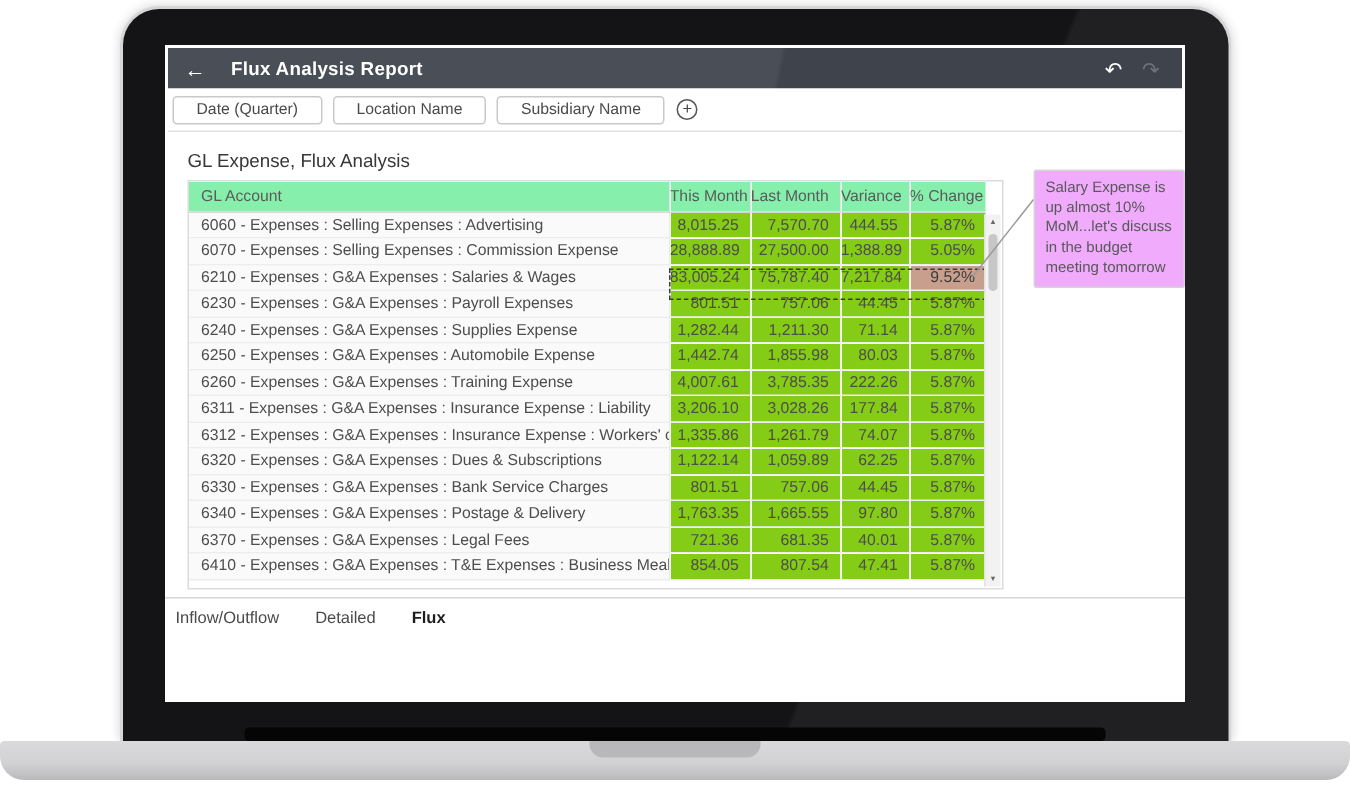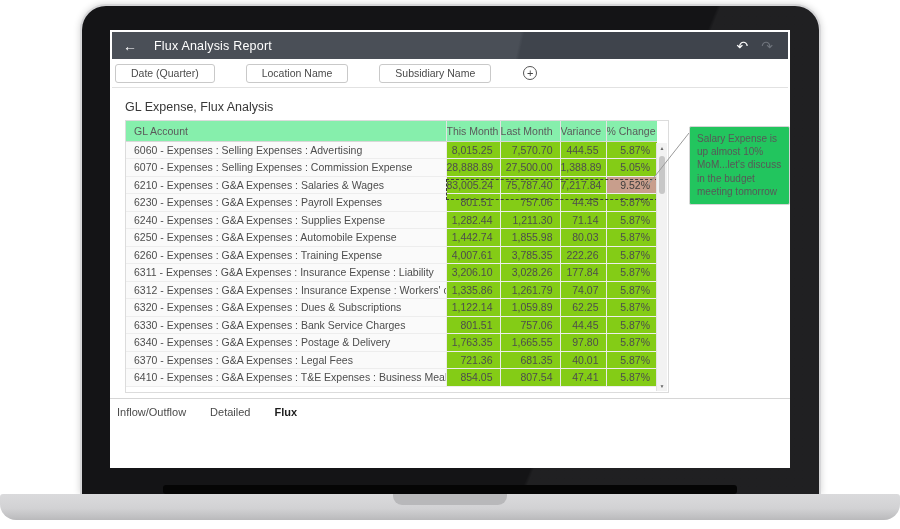--- a/index.html
+++ b/index.html
@@ -19,27 +19,27 @@
   .base-notch { position:absolute; left:393px; top:494px; width:114px; height:11px;
     background:#b8b8ba; border-radius:0 0 9px 9px; }
 
   
   .screen { position:absolute; left:110px; top:30px; width:680px; height:438px; background:#ffffff; overflow:hidden; }
 
   .app-header { position:absolute; left:2px; right:2px; top:2px; height:27px;
     background:linear-gradient(102deg,#4a4f57 0%,#4a4f57 60%,#3f444c 60.5%,#3f444c 100%);
     display:flex; align-items:center; color:#ffffff; }
   .back-btn { margin-left:11px; font-size:14px; line-height:1; cursor:default; }
-  .app-title { margin-left:17px; font-size:12.5px; font-weight:400; letter-spacing:.2px; }
+  .app-title { margin-left:17px; font-size:12.5px; font-weight:700; letter-spacing:.2px; }
   .hdr-spacer { flex:1; }
   .undo { font-size:14px; margin-right:13px; }
   .redo { font-size:14px; margin-right:15px; color:#6e737b; }
 
   .filter-bar { position:absolute; left:2px; right:2px; top:29px; height:29px; background:#fff;
-    border-bottom:1px solid #e2e2e2; display:flex; align-items:center; padding-left:3px;gap:24px; }
+    border-bottom:1px solid #e2e2e2; display:flex; align-items:center; padding-left:3px; }
   .chip { height:19px; border:1px solid #c9c9c9; border-radius:3px; background:#fff;
     font-size:10.5px; color:#4a4a4a; display:flex; align-items:center; justify-content:center;
     padding:0 15px; margin-right:7px; white-space:nowrap; }
   .add-filter { width:14px; height:14px; border:1px solid #555; border-radius:50%;
     font-size:11px; line-height:12px; text-align:center; color:#444; margin-left:1px; }
 
   .section-title { position:absolute; left:15px; top:70px; font-size:12.5px; color:#383838; }
 
   .table-wrap { position:absolute; left:15px; top:90px; width:544px; height:273px;
     border:1px solid #dcdcdc; background:#fff; overflow:hidden; }
@@ -57,22 +57,22 @@
     border:1.5px dashed #3a3a3a; pointer-events:none; }
 
   .vscroll { position:absolute; top:22px; right:1px; bottom:1px; width:11px;
     background:#f2f2f2; border-left:1px solid #e2e2e2; }
   .vscroll .arr { position:absolute; left:0; width:10px; text-align:center; font-size:5px; color:#666; }
   .vscroll .arr.up { top:2px; } .vscroll .arr.down { bottom:2px; }
   .vscroll .thumb { position:absolute; left:2px; top:13px; width:6px; height:38px; background:#c7c7c7; border-radius:3px; }
 
   .conn-svg { position:absolute; left:0; top:0; width:680px; height:438px; pointer-events:none; }
   .annotation { position:absolute; left:579px; top:83px; width:101px; min-height:58px;
-    background:#22c55e; border:1px solid #d5d5d5; border-radius:2px; padding:5px 6px 6px 7px;
-    font-size:10px; line-height:1.32; color:#585858;margin-top:13px; }
+    background:#f0abfc; border:1px solid #d5d5d5; border-radius:2px; padding:5px 6px 6px 7px;
+    font-size:10px; line-height:1.32; color:#585858; }
 
   .tabs-divider { position:absolute; left:0; top:368px; width:680px; border-top:1px solid #d6d6d6; }
   .tabs { position:absolute; left:7px; top:376px; display:flex; }
   .tab { font-size:11px; color:#4a4a4a; margin-right:24px; }
   .tab.active { font-weight:700; color:#1d1d1d; }
 </style>
 </head>
 <body>
 
 <div class="stage">

